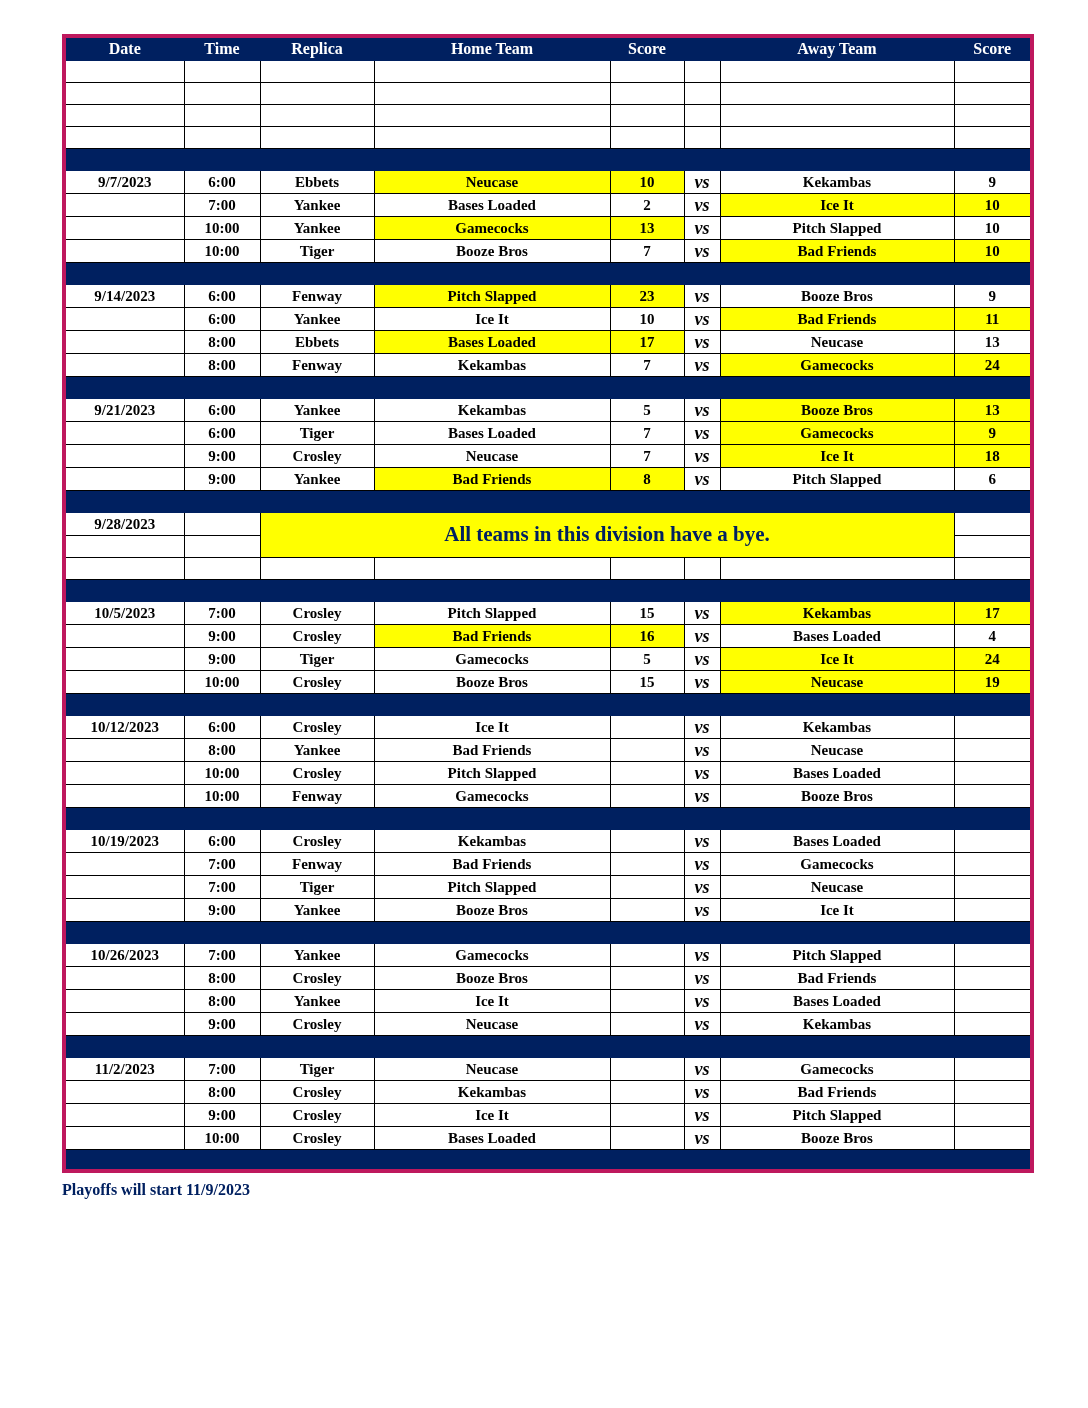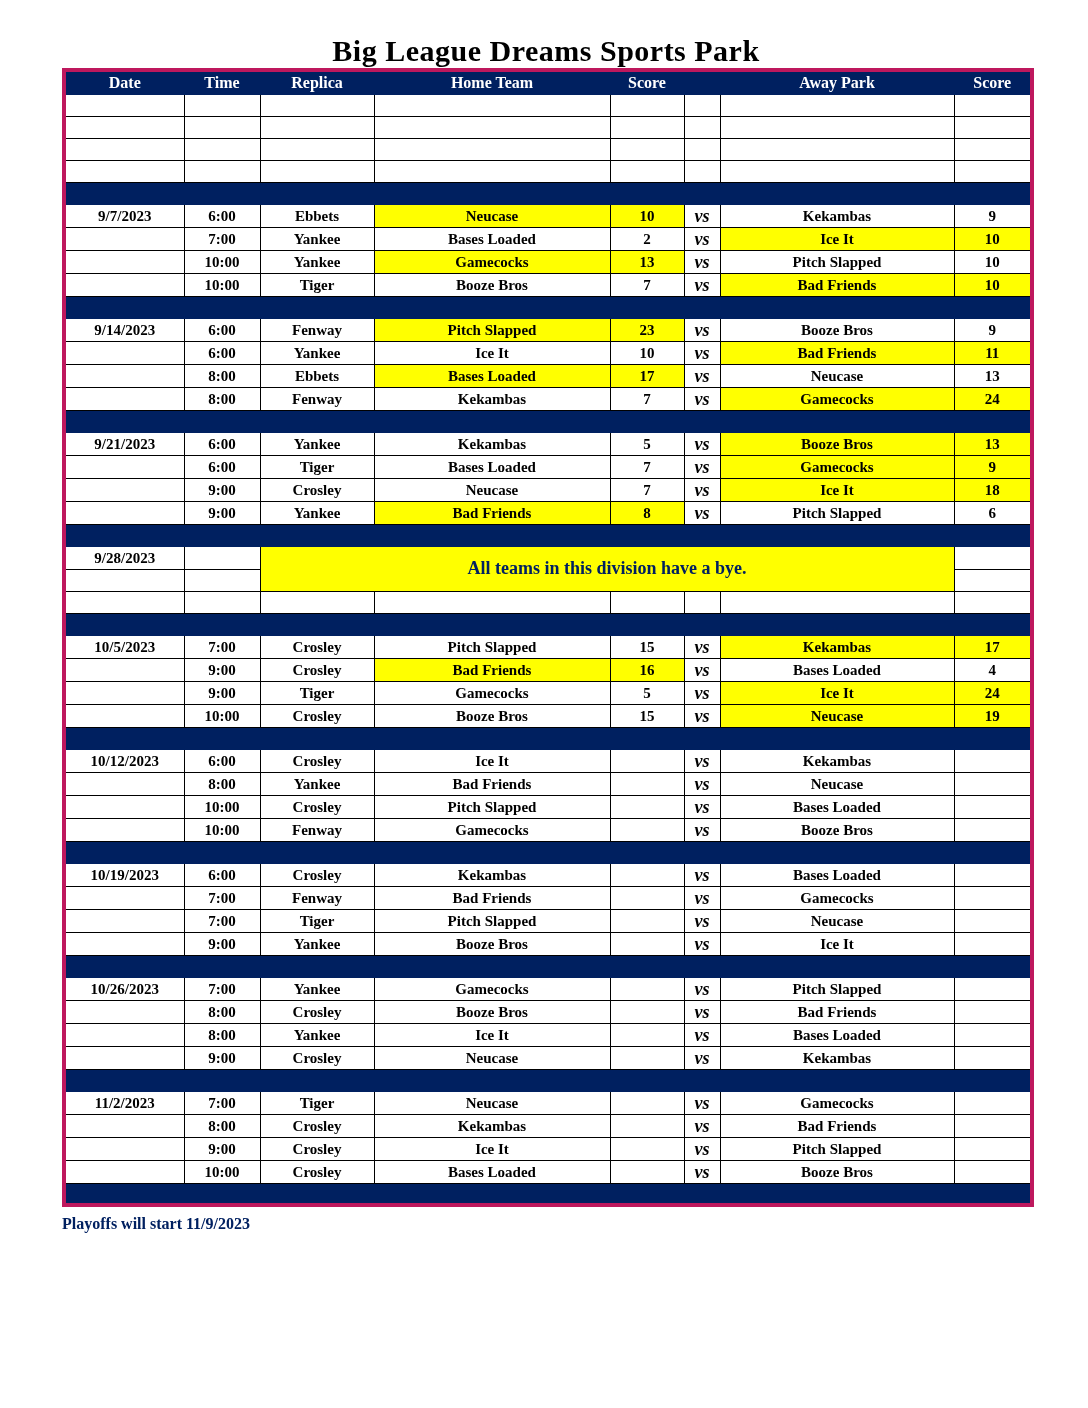--- a/index.html
+++ b/index.html
@@ -81,59 +81,58 @@
     border-bottom: 1px solid var(--navy, #002060);
     border-left: 1px solid #000;
     border-right: 1px solid #000;
     height: 22px;
   }
   .schedule td.win { background: var(--highlight, #ffff00); }
   .schedule td.vs { font-style: italic; font-size: 18px; }
   .schedule td.bye {
     background: var(--highlight, #ffff00);
     color: var(--navy, #002060);
-    font-size: 18px;
+    font-size: 21px;
     line-height: normal;
     white-space: normal;
   }
   .page-footer {
     margin: 8px 0 0 0;
     font-size: 16px;
     font-weight: bold;
     color: var(--navy, #002060);
     text-align: left;
   }
 </style>
 </head>
 <body>
 
 <div class="page">
 
-  <h1 class="page-title">Big League Dreams Sports Park</h1>
 
   <table class="schedule">
     <colgroup>
       <col class="c0">
         <col class="c1">
         <col class="c2">
         <col class="c3">
       <col class="c4">
         <col class="c5">
         <col class="c6">
         <col class="c7">
     </colgroup>
     <thead>
       <tr>
         <th>Date</th>
         <th>Time</th>
         <th>Replica</th>
         <th>Home Team</th>
         <th>Score</th>
         <th></th>
-        <th>Away Park</th>
+        <th>Away Team</th>
         <th>Score</th>
       </tr>
     </thead>
     <tbody>
         <tr>
           <td></td>
           <td></td>
           <td></td>
           <td></td>
           <td></td>

